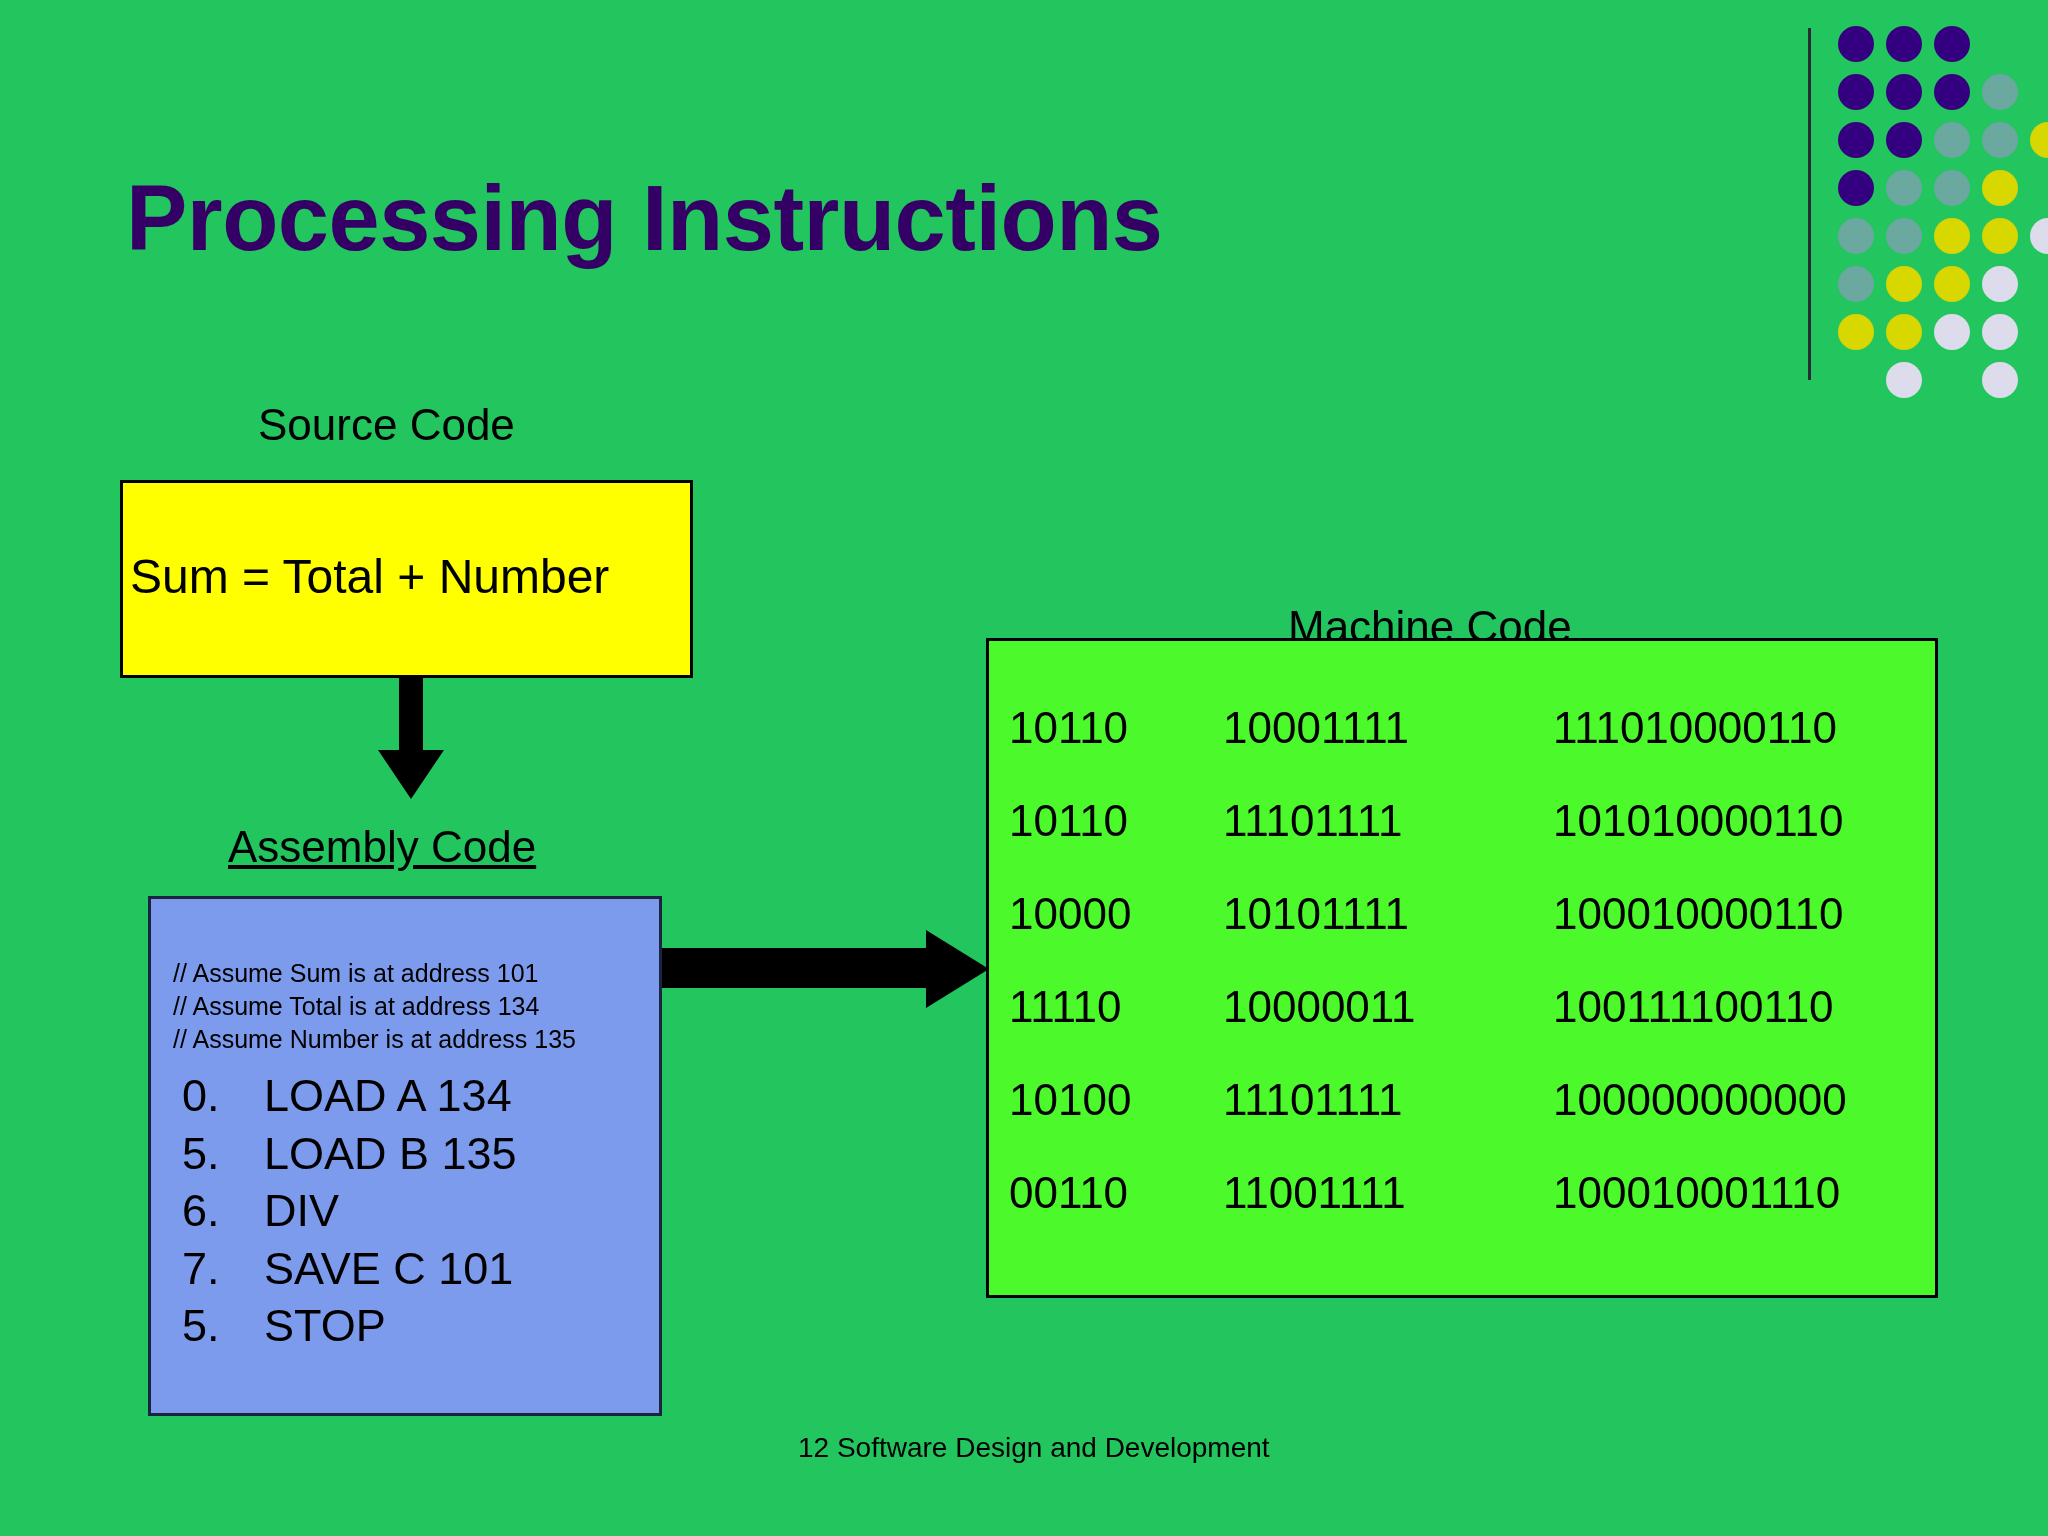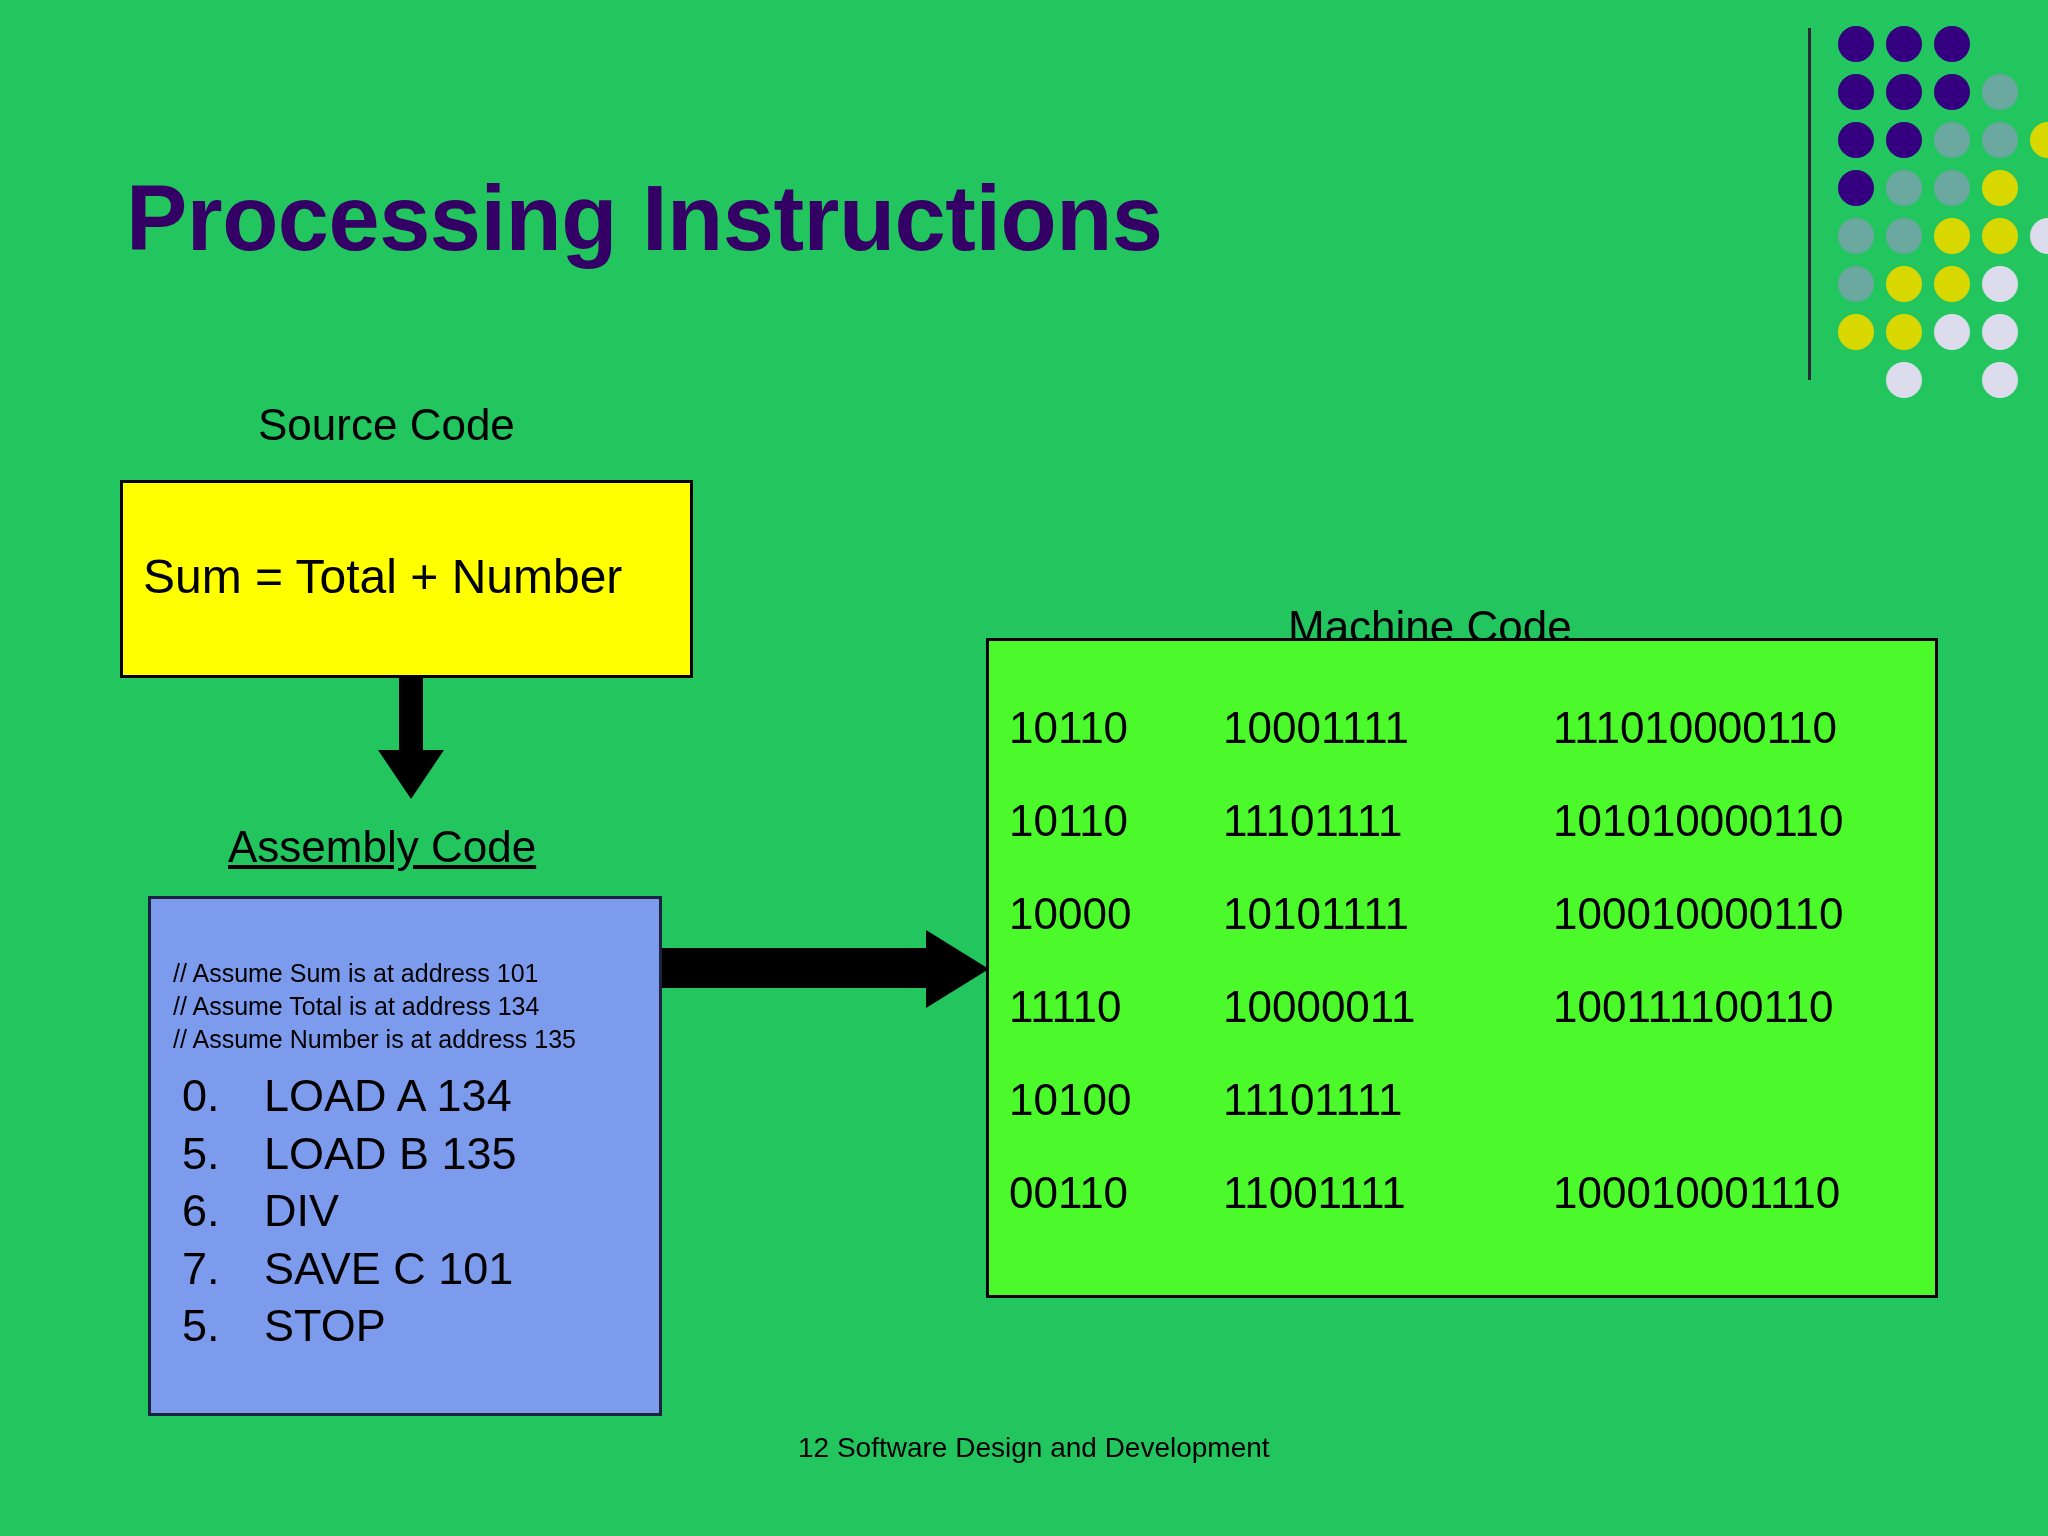--- a/index.html
+++ b/index.html
@@ -69,21 +69,21 @@
     left: 120px;
     top: 480px;
     width: 573px;
     height: 198px;
     background: #ffff00;
     border: 3px solid #000000;
     box-sizing: border-box;
   }
   #source-code-text {
     position: absolute;
-    left: 20px;
+    left: 7px;
     top: 66px;
     font-size: 48px;
     color: #000000;
     white-space: nowrap;
   }
 
   
   #arrow-down {
     position: absolute;
     left: 376px;
@@ -273,20 +273,21 @@
           <span class="mc-col-c">100010000110</span>
         </div>
         <div class="mc-row">
           <span class="mc-col-a">11110</span>
           <span class="mc-col-b">10000011</span>
           <span class="mc-col-c">100111100110</span>
         </div>
         <div class="mc-row">
           <span class="mc-col-a">10100</span>
           <span class="mc-col-b">11101111</span>
+          <span class="mc-col-c">100000000000</span>
         </div>
         <div class="mc-row">
           <span class="mc-col-a">00110</span>
           <span class="mc-col-b">11001111</span>
           <span class="mc-col-c">100010001110</span>
         </div>
       </div>
   </div>
 
   <div id="footer-text">12 Software Design and Development</div>

